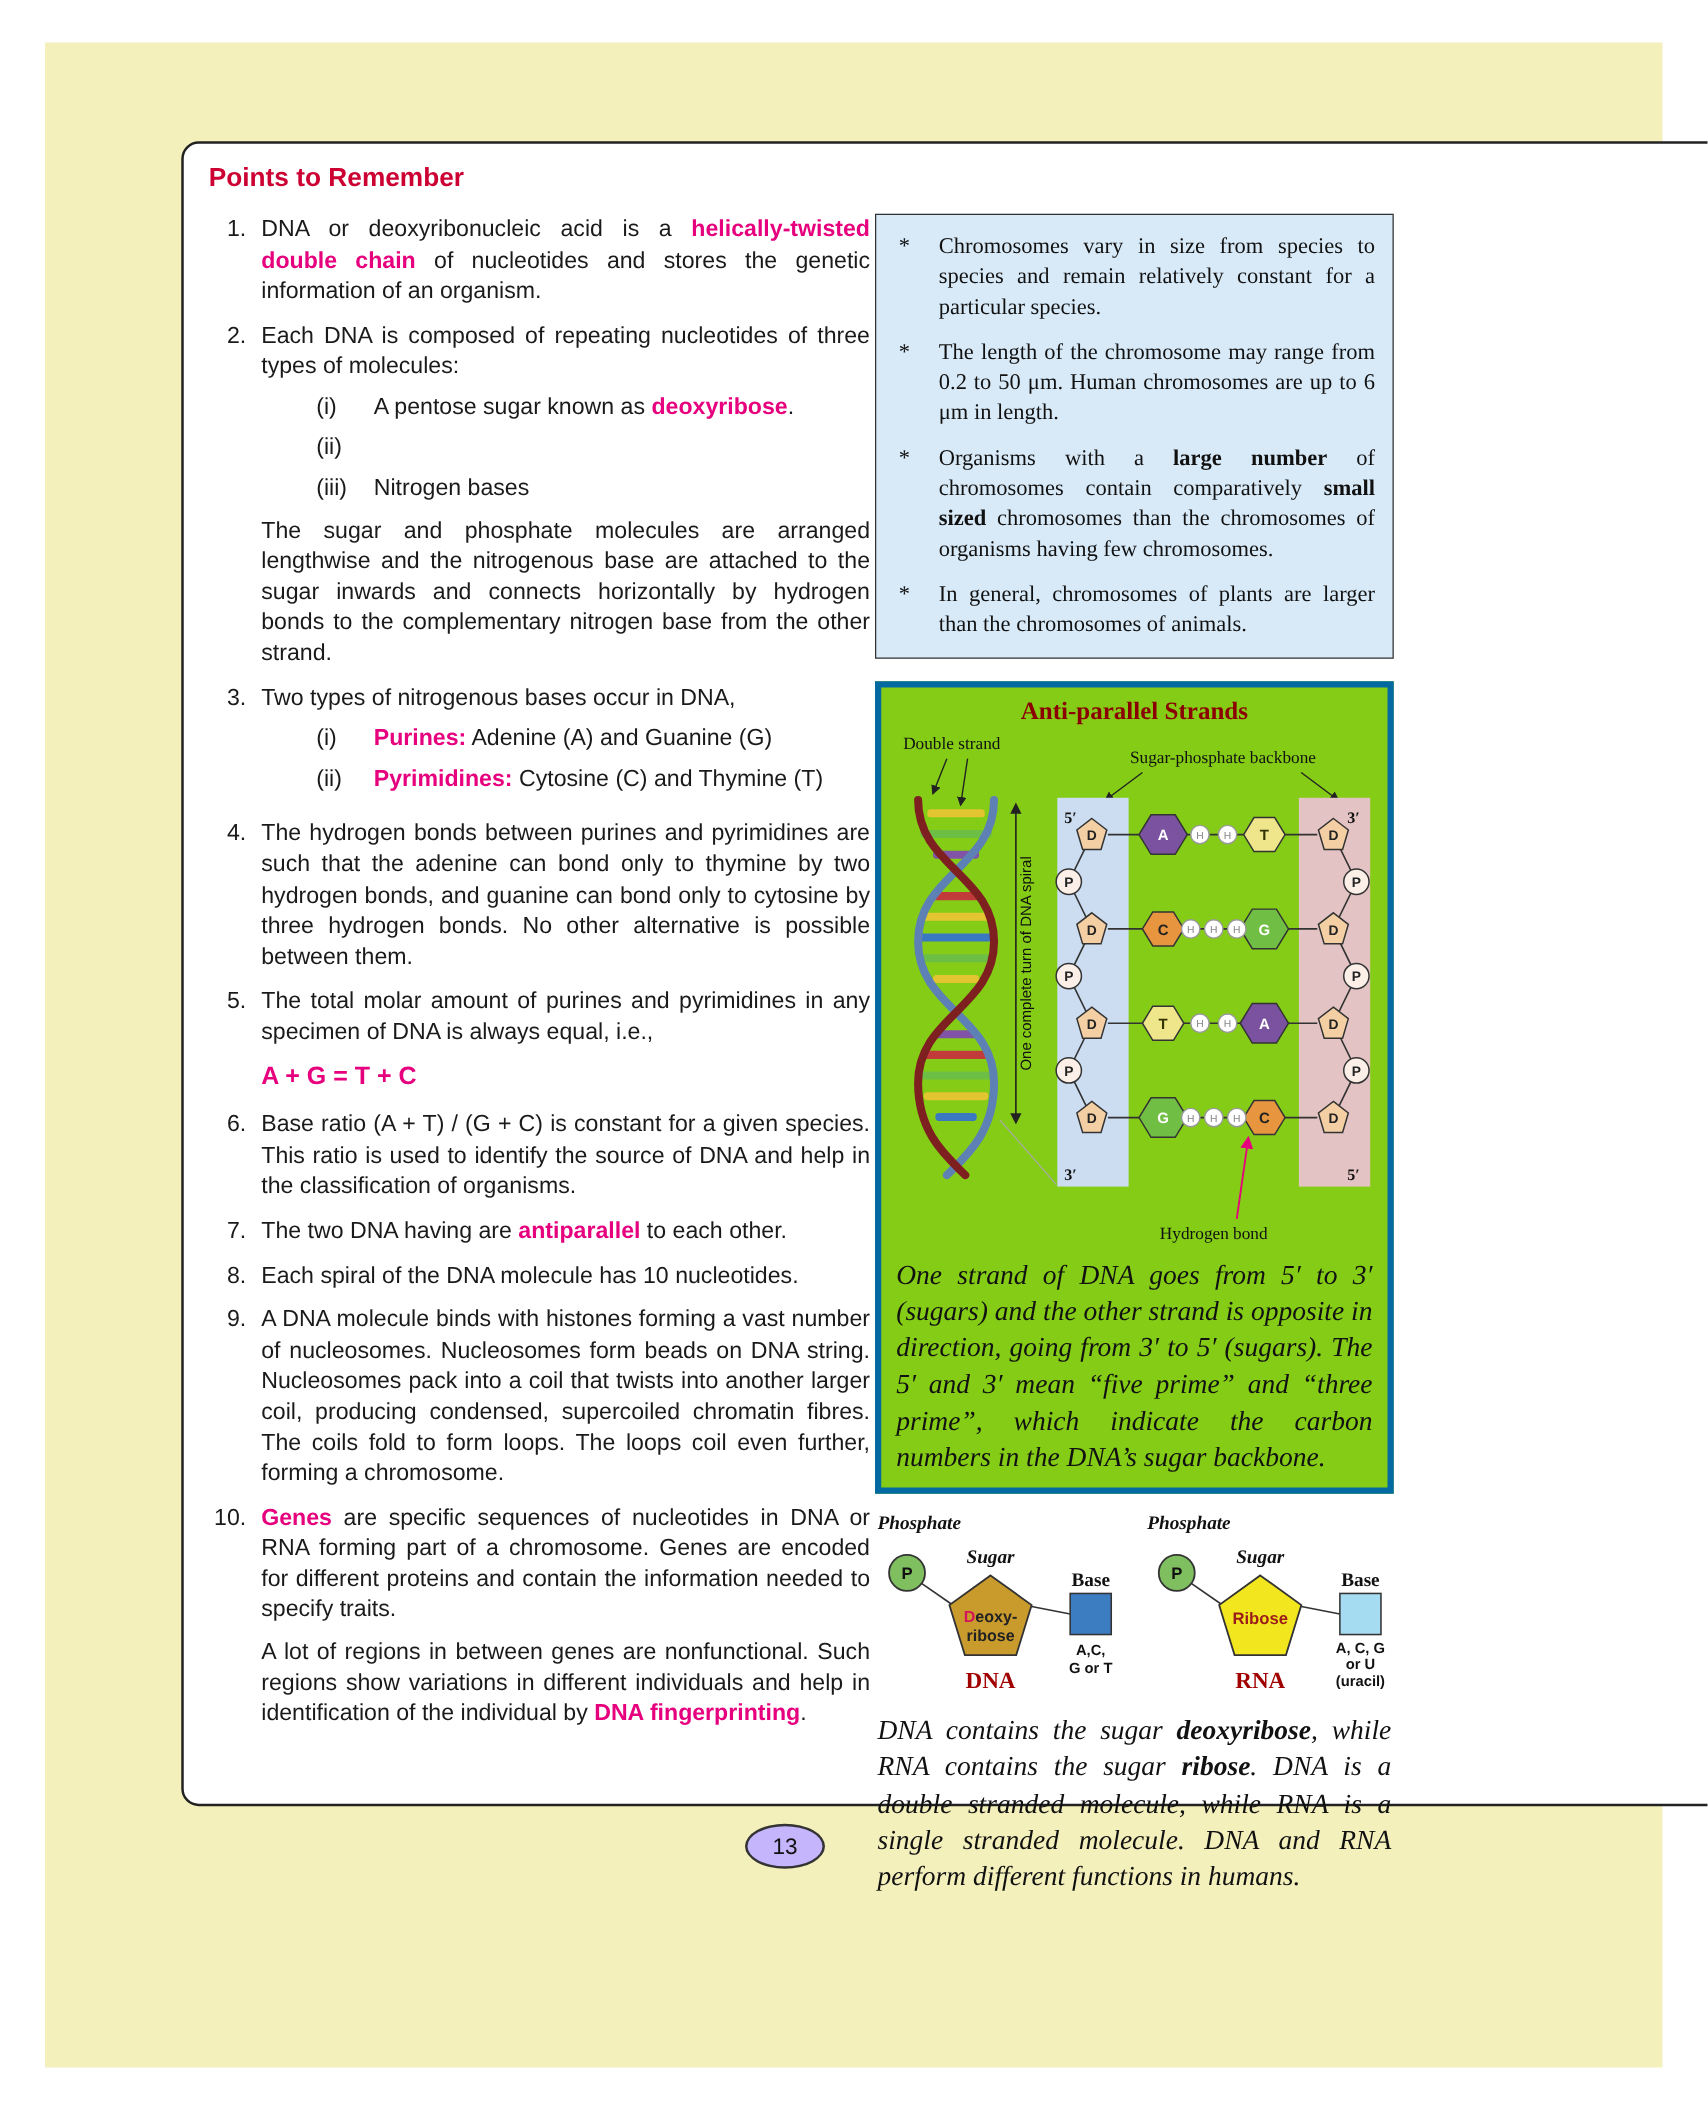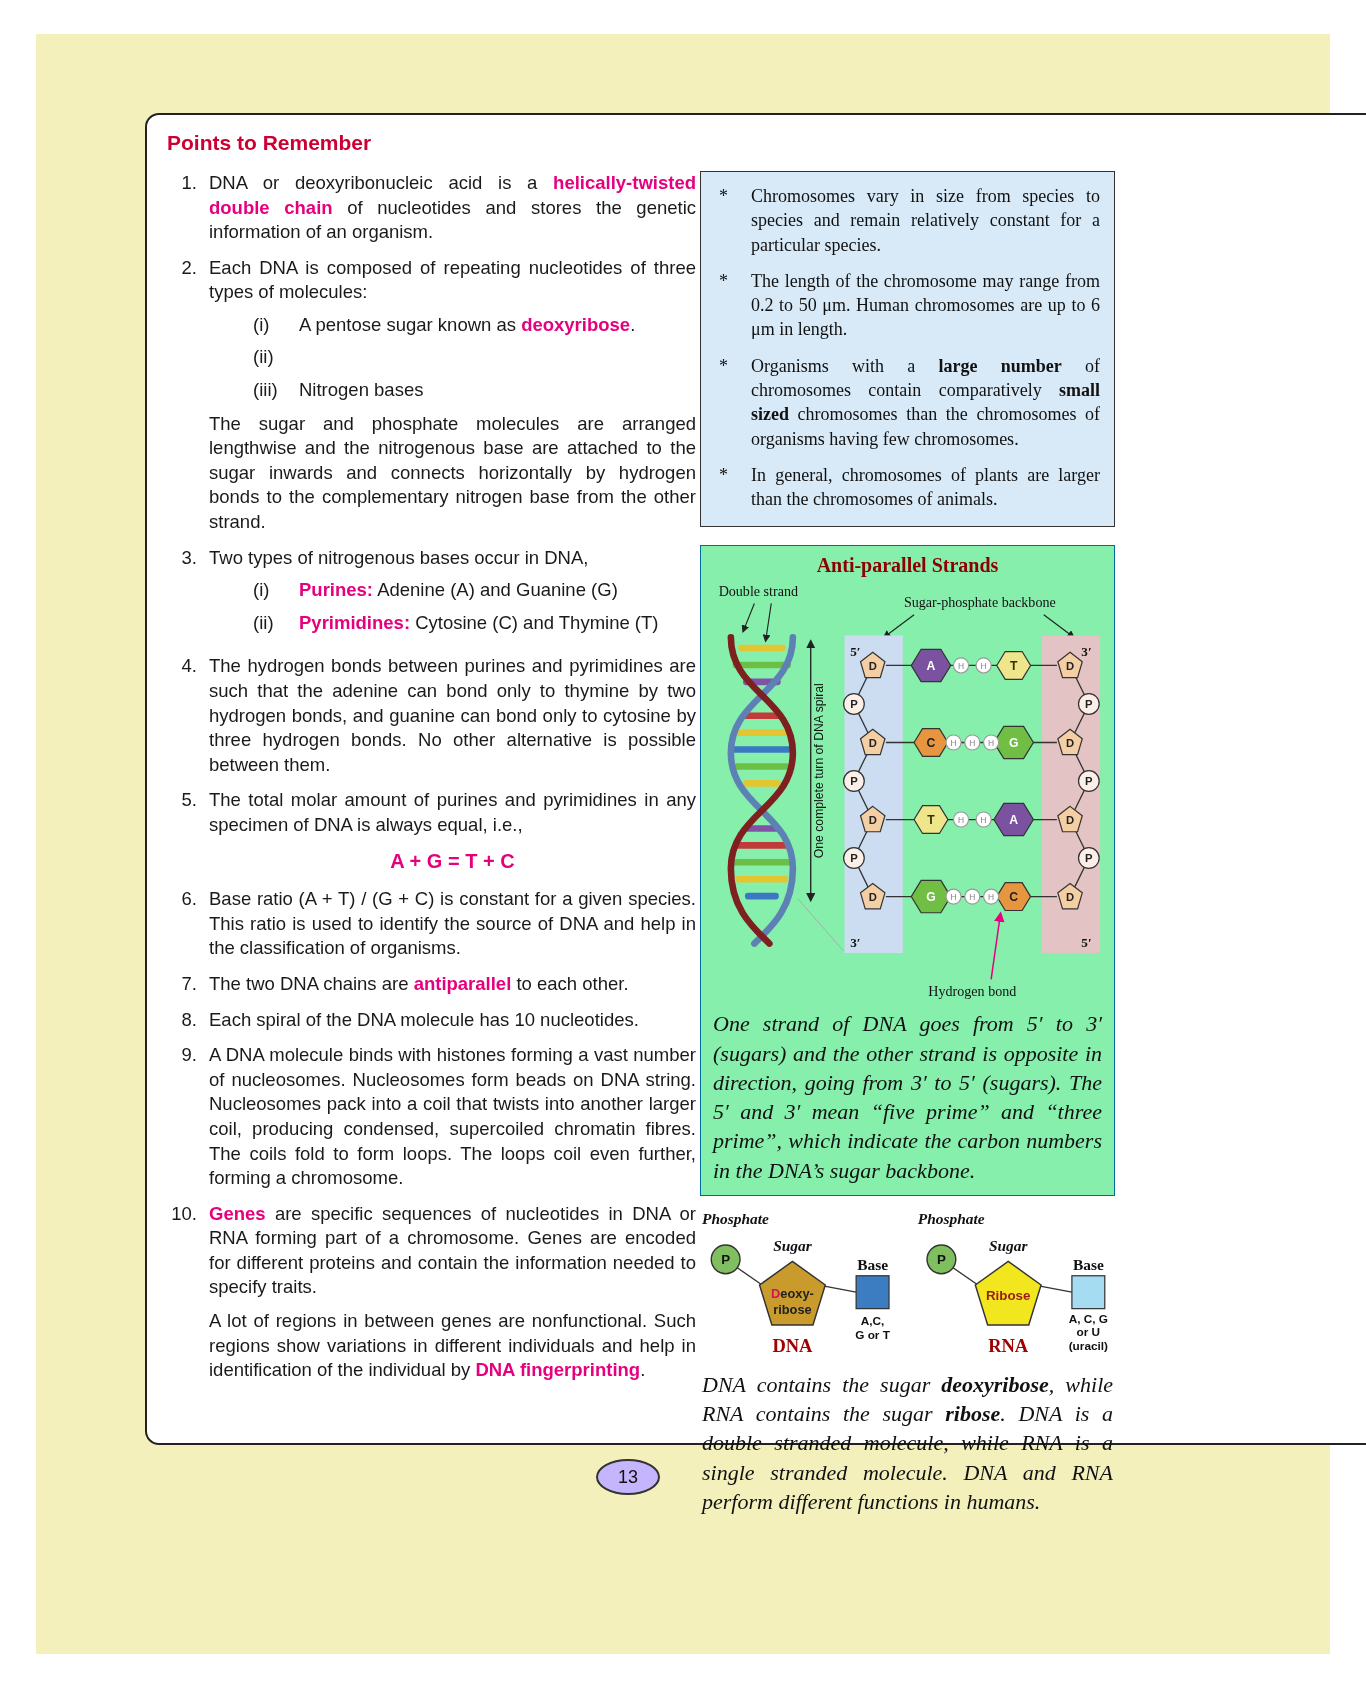--- a/index.html
+++ b/index.html
@@ -11,29 +11,29 @@
   .heading{font-size:21px;font-weight:bold;color:#CC0033;margin:0 0 14px 4px;}
   .point{display:flex;margin-bottom:11px;}
   .pnum{width:34px;flex:none;text-align:right;margin-right:12px;}
   .pbody{flex:1;min-width:0;}
   .para{text-align:justify;}
   .para + .para{margin-top:9px;}
   .subitem + .para{margin-top:9px;}
   .subitem{display:flex;margin:8px 0;}
   .sublabel{flex:none;width:46px;margin-left:44px;}
   .subtext{flex:1;}
-  .formula{text-align:center;color:var(--hl,#E6007E);font-weight:bold;font-size:20px;margin:10px 0 2px;}
+  .formula{text-align:left;color:var(--hl,#E6007E);font-weight:bold;font-size:20px;margin:10px 0 2px;}
   .seg-m{color:var(--hl,#E6007E);font-weight:bold;}
   .seg-b{font-weight:bold;}
   .right-col{position:absolute;left:553px;top:14px;width:415px;}
   .notes-box{margin-top:42px;background:#D8EAF8;border:1px solid #333;padding:12px 14px 2px;font-family:"Liberation Serif","DejaVu Serif",serif;font-size:18px;line-height:1.35;color:#111;}
   .bitem{display:flex;margin-bottom:12px;}
   .bmark{flex:none;width:36px;padding-left:4px;}
   .btext{flex:1;text-align:justify;}
-  .ap-box{margin-top:18px;border:1px solid #0369a1;background:#86efac;padding:8px 12px 10px;}
+  .ap-box{margin-top:18px;border:5px solid #0369a1;background:#84cc16;padding:8px 12px 10px;}
   .ap-title{text-align:center;font-family:"Liberation Serif","DejaVu Serif",serif;font-weight:bold;font-size:20px;color:#8B0000;margin-bottom:2px;}
   .ap-svg,.nuc-svg{width:100%;display:block;}
   .ap-caption,.nuc-caption{font-family:"Liberation Serif","DejaVu Serif",serif;font-style:italic;font-size:22px;line-height:1.33;text-align:justify;color:#111;margin-top:6px;}
   .nuc-section{margin-top:14px;padding:0 2px;}
   svg text{font-family:"Liberation Sans","DejaVu Sans",sans-serif;}
   .ser-lbl{font-family:"Liberation Serif","DejaVu Serif",serif;font-size:15px;fill:#111;}
   .turn-lbl{font-size:13px;fill:#111;}
   .endlab{font-family:"Liberation Serif","DejaVu Serif",serif;font-size:14px;font-weight:bold;fill:#111;}
   .lbl-it{font-family:"Liberation Serif","DejaVu Serif",serif;font-style:italic;font-weight:bold;font-size:15px;fill:#111;}
   .lbl-b{font-family:"Liberation Serif","DejaVu Serif",serif;font-weight:bold;font-size:15px;fill:#111;}
@@ -115,21 +115,21 @@
     <div class="point">
       <span class="pnum">6.</span>
       <div class="pbody">
           <div class="para"><span>Base ratio (A + T) / (G + C)  is constant for a given species. This ratio is used to identify the source of DNA and help in the classification of organisms.</span></div>
         </div>
     </div>
 
     <div class="point">
       <span class="pnum">7.</span>
       <div class="pbody">
-          <div class="para"><span>The two DNA chains are </span><span class="seg-m">antiparallel</span><span> to each other.</span></div>
+          <div class="para"><span>The two DNA having are </span><span class="seg-m">antiparallel</span><span> to each other.</span></div>
         </div>
     </div>
 
     <div class="point">
       <span class="pnum">8.</span>
       <div class="pbody">
           <div class="para"><span>Each spiral of the DNA molecule has 10 nucleotides.</span></div>
         </div>
     </div>
 

